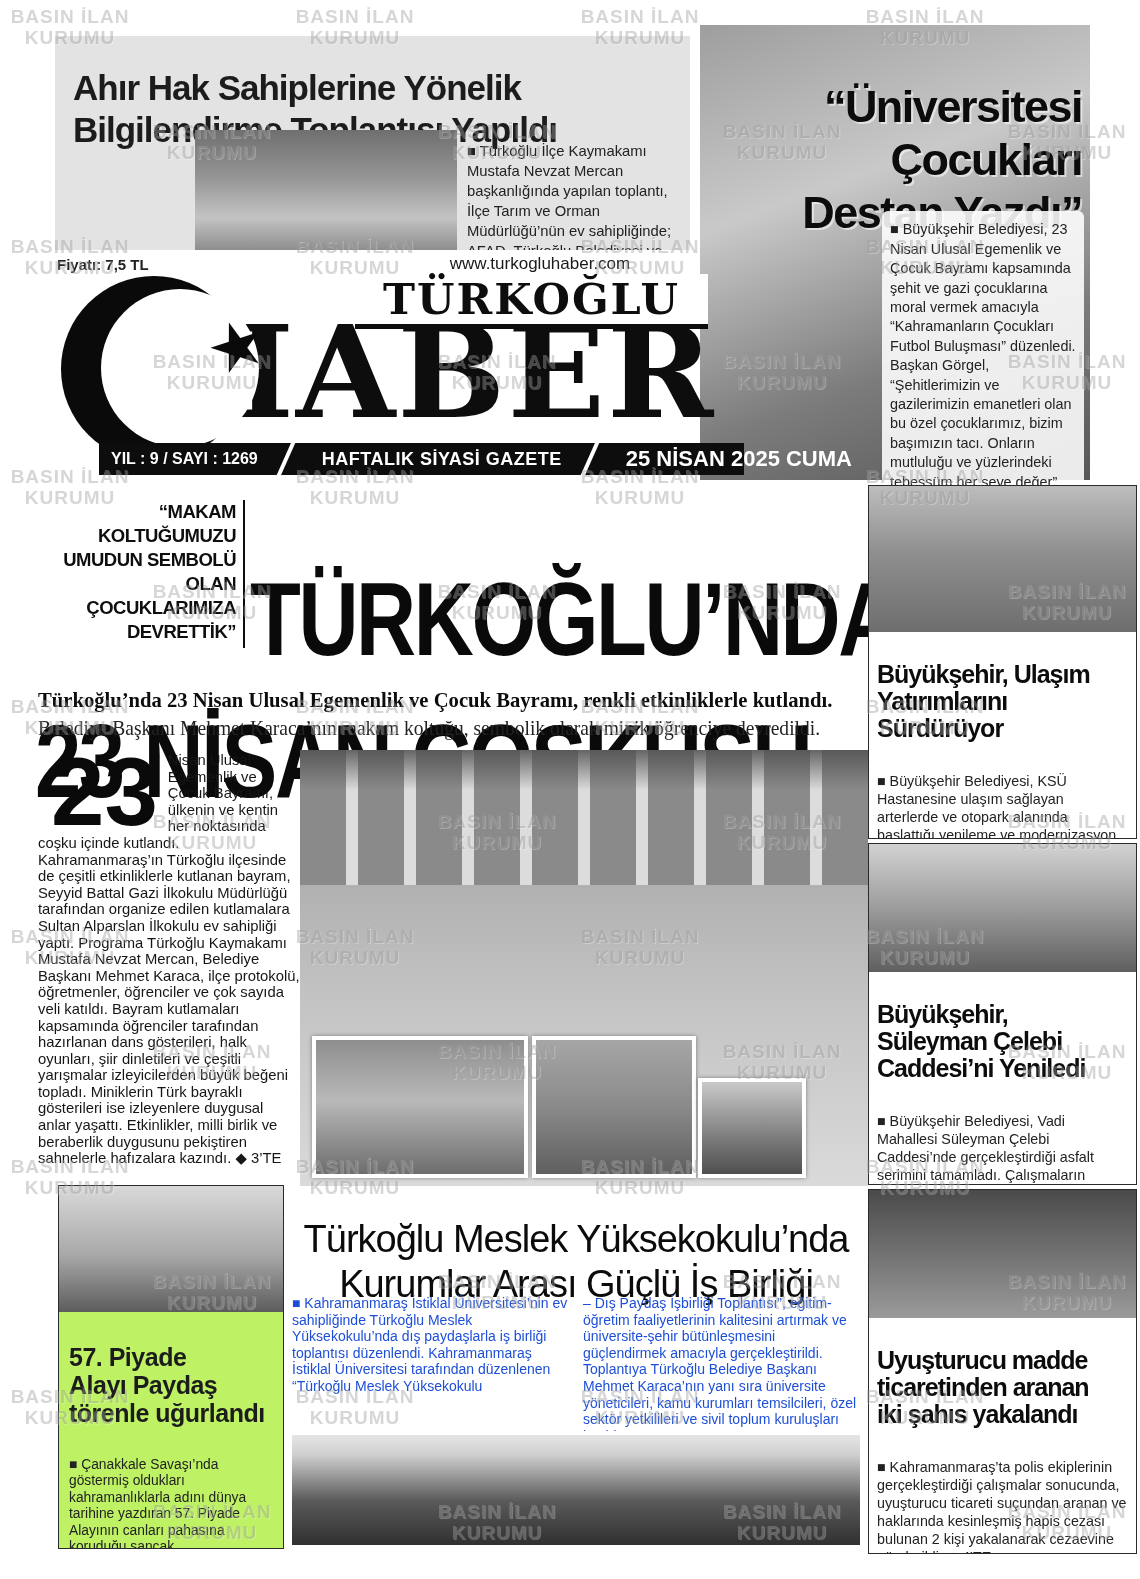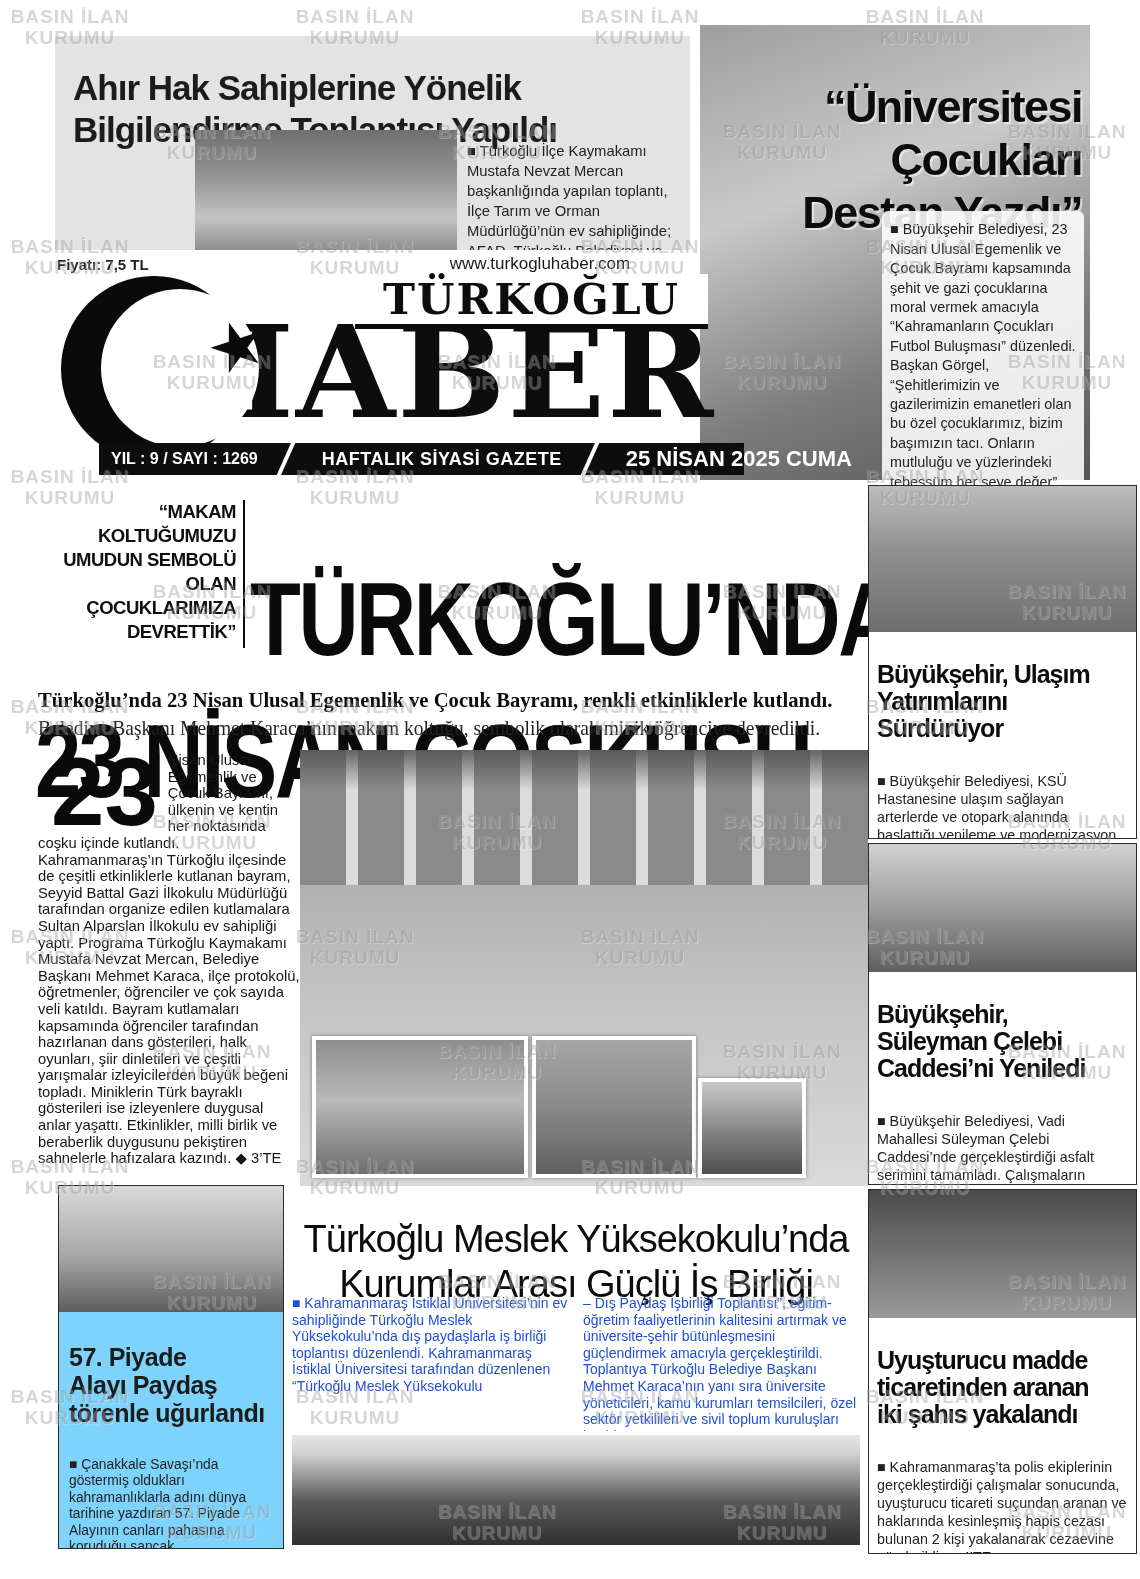--- a/index.html
+++ b/index.html
@@ -90,21 +90,21 @@
   #side-3{top:1189px;height:363px;}
   .side-photo{width:100%;}
   #side-photo-1{height:146px;background:linear-gradient(180deg,#bdbdbd 0%,#8f8f8f 45%,#6e6e6e 100%);}
   #side-photo-2{height:128px;background:linear-gradient(180deg,#d2d2d2 0%,#9c9c9c 50%,#5f5f5f 100%);}
   #side-photo-3{height:128px;background:linear-gradient(180deg,#4a4a4a 0%,#7a7a7a 60%,#9a9a9a 100%);}
   .side-head{padding:4px 8px 2px 8px;font-weight:bold;font-size:25px;line-height:27px;
              letter-spacing:-1px;color:#0c0c0c;}
   .side-head span{display:block;}
   .side-body{padding:3px 8px 6px 8px;font-size:14.3px;line-height:18px;color:#222;}
   
-  #bl-box{left:58px;top:1185px;width:224px;height:362px;border:1px solid #2a2a2a;background:#7dd3fc;overflow:hidden;z-index:2;}
+  #bl-box{left:58px;top:1185px;width:224px;height:362px;border:1px solid #2a2a2a;background:#bef264;overflow:hidden;z-index:2;}
   #bl-photo{width:100%;height:126px;background:linear-gradient(180deg,#d9d9d9 0%,#a8a8a8 55%,#5c5c5c 100%);}
   #bl-head{padding:6px 10px 2px 10px;font-size:25px;line-height:28px;color:#1c1c1c;letter-spacing:-.5px;}
   #bl-head span{display:block;}
   #bl-body{padding:3px 10px 6px 10px;font-size:13.8px;line-height:16.4px;color:#222;}
   
   #bc-article{left:292px;top:1185px;width:568px;height:360px;z-index:2;}
   #bc-headline{width:100%;text-align:center;font-weight:normal;font-size:38px;line-height:45px;
                letter-spacing:-1px;color:#0b0b0b;}
   #bc-headline span{display:block;}
   #bc-cols{position:absolute;left:0;top:96px;width:568px;height:150px;display:flex;gap:14px;overflow:hidden;}

